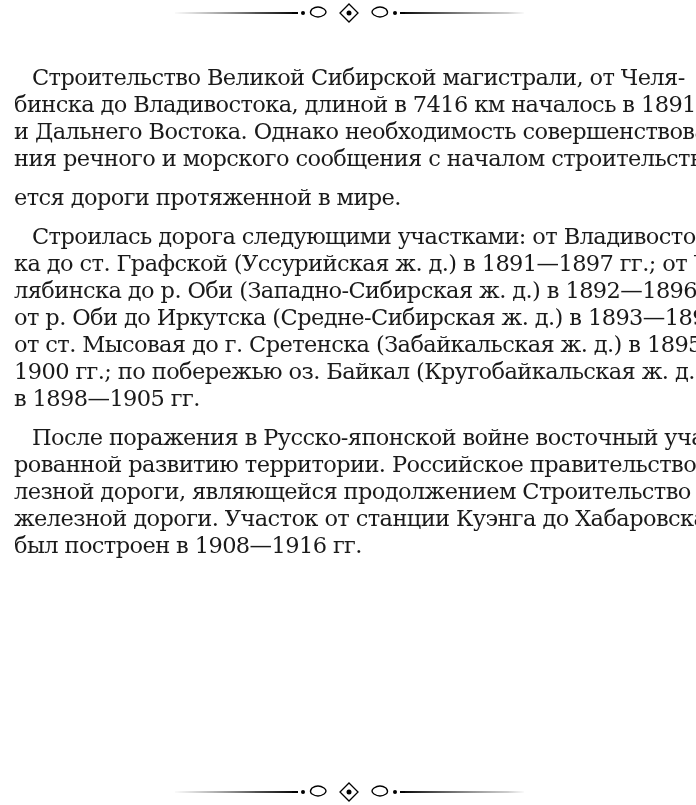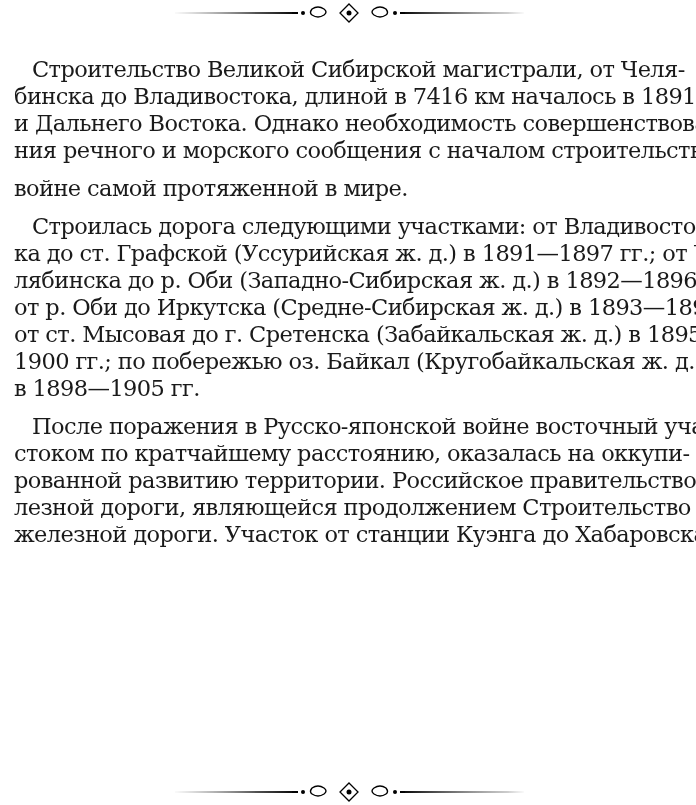--- a/index.html
+++ b/index.html
@@ -1,21 +1,21 @@
 <!DOCTYPE html>
 <html><head>
 <meta charset="utf-8">
 <style>
   html, body { margin: 0; padding: 0; background: #ffffff; }
   body { width: 696px; height: 805px; position: relative; overflow: hidden; color: #1a1a1a; }
   .ornament { position: absolute; left: 170px; width: 358px; height: 24px; }
   .ornament svg { display: block; }
   .page-text { position: absolute; left: 14px; width: 667px; top: 52px;
     font-family: "DejaVu Serif", "Liberation Serif", serif; font-size: 22.5px; letter-spacing: -0.6px; }
-  .para { margin: 4px 0 11px 0; }
+  .para { margin: 12px 0 11px 0; }
   .line { display: block; height: 27px; line-height: 27px; white-space: nowrap;
     text-align: justify; text-align-last: justify; }
   .line.first { padding-left: 18px; }
   .line.last { text-align-last: left; }
 </style>
 </head>
 <body>
 
 <div class="ornament" style="top:1px;">
   <svg width="358" height="24" viewBox="0 0 358 24">
@@ -41,37 +41,37 @@
 </div>
 
 <div class="page-text">
   <p class="para">
     <span class="line first">Строительство Великой Сибирской магистрали, от Челя-</span>
     <span class="line">бинска до Владивостока, длиной в 7416 км началось в 1891 г.</span>
     <span class="line">и Дальнего Востока. Однако необходимость совершенствова-</span>
     <span class="line">ния речного и морского сообщения с началом строительства</span>
   </p>
   <p class="para">
-    <span class="line last">войне самой протяженной в мире.</span>
+    <span class="line last">ется дороги протяженной в мире.</span>
   </p>
   <p class="para">
     <span class="line first">Строилась дорога следующими участками: от Владивосто-</span>
     <span class="line">ка до ст. Графской (Уссурийская ж. д.) в 1891—1897 гг.; от Че-</span>
     <span class="line">лябинска до р. Оби (Западно-Сибирская ж. д.) в 1892—1896 гг.;</span>
     <span class="line">от р. Оби до Иркутска (Средне-Сибирская ж. д.) в 1893—1898;</span>
     <span class="line">от ст. Мысовая до г. Сретенска (Забайкальская ж. д.) в 1895—</span>
     <span class="line">1900 гг.; по побережью оз. Байкал (Кругобайкальская ж. д.)</span>
     <span class="line last">в 1898—1905 гг.</span>
   </p>
   <p class="para">
     <span class="line first">После поражения в Русско-японской войне восточный уча-</span>
-    <span class="line">стоком по кратчайшему расстоянию, оказалась на оккупи-</span>
     <span class="line">рованной развитию территории. Российское правительство</span>
     <span class="line">лезной дороги, являющейся продолжением Строительство</span>
     <span class="line">железной дороги. Участок от станции Куэнга до Хабаровска</span>
+    <span class="line last">был построен в 1908—1916 гг.</span>
   </p>
 </div>
 
 <div class="ornament" style="top:780px;">
   <svg width="358" height="24" viewBox="0 0 358 24">
     <path d="M2 12 L128 11 L128 13 Z" fill="url(#gl)"></path>
     <circle cx="133" cy="12" r="2" fill="#000"></circle>
     <path d="M142 8 q6 -4 12 0 q4 3 0 6 q-6 4 -12 0 M142 8 q-3 4 0 6" stroke="#000" stroke-width="1.4" fill="none"></path>
     <path d="M179 3 L188 12 L179 21 L170 12 Z" stroke="#000" stroke-width="1.3" fill="none"></path>
     <circle cx="179" cy="12" r="2.5" fill="#000"></circle>

